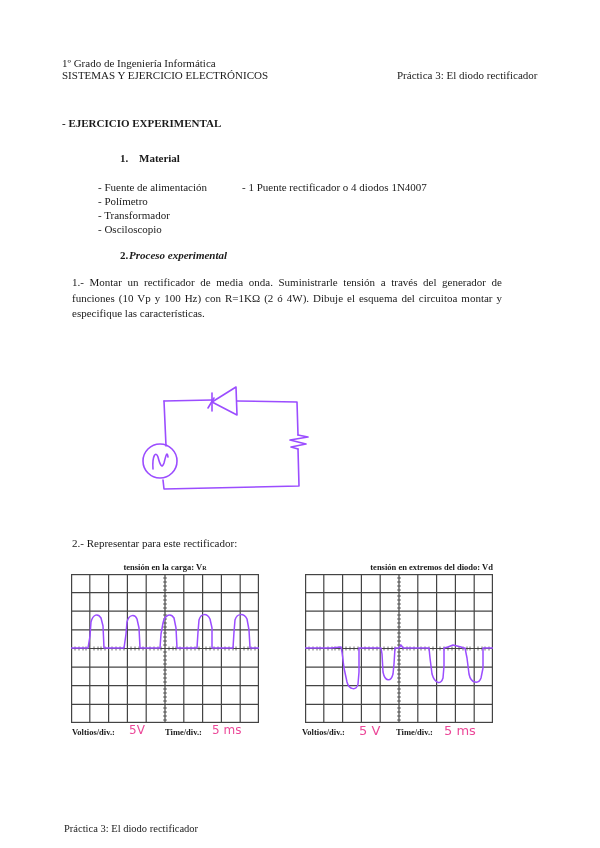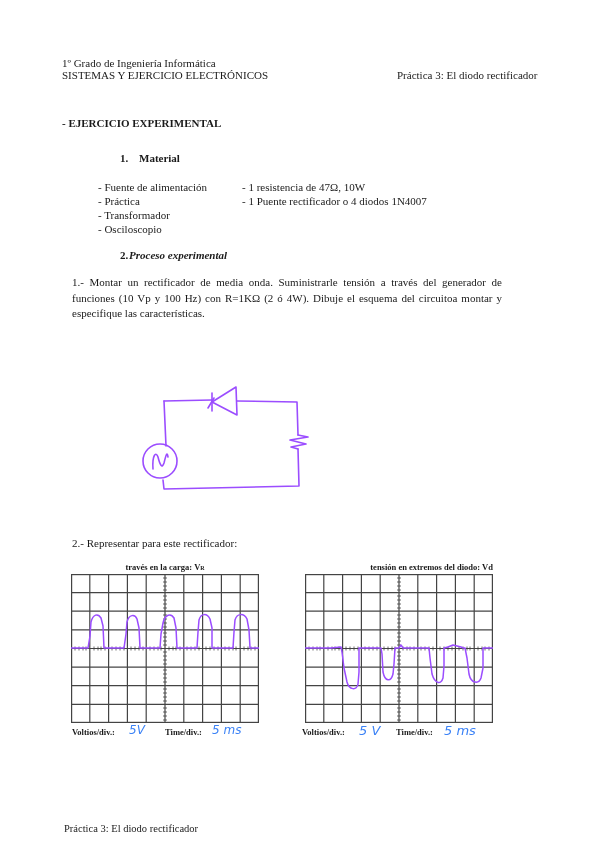--- a/index.html
+++ b/index.html
@@ -5,42 +5,41 @@
   html, body { margin:0; padding:0; background:#ffffff; }
   body { width:600px; height:848px; position:relative; overflow:hidden;
          font-family:"Liberation Serif", "DejaVu Serif", serif; color:#1a1a1a; font-size:11px; }
   .abs { position:absolute; white-space:nowrap; }
   .bold { font-weight:bold; }
   .para { position:absolute; left:72px; width:430px; font-size:11px; line-height:15.5px; text-align:justify; }
   .grid-title { position:absolute; font-weight:bold; font-size:8.5px; text-align:center; }
   .scope { position:absolute; width:188px; height:149px; }
   .scope svg { display:block; }
   .axis-label { position:absolute; font-weight:bold; font-size:8.5px; white-space:nowrap; }
-  .hand { position:absolute; color:#3b82f6; font-family:"DejaVu Sans", sans-serif; font-size:12px; white-space:nowrap;font-style:italic; }
+  .hand { position:absolute; color:#ec4899; font-family:"DejaVu Sans", sans-serif; font-size:12px; white-space:nowrap; }
 </style>
 </head>
 <body>
 
 <div class="abs" style="left:62px; top:57px;">1º Grado de Ingeniería Informática</div>
 <div class="abs" style="left:62px; top:69px;">SISTEMAS Y EJERCICIO ELECTRÓNICOS</div>
 <div class="abs" style="left:397px; top:69px;">Práctica 3: El diodo rectificador</div>
 
 <div class="abs bold" style="left:62px; top:117px;">- EJERCICIO EXPERIMENTAL</div>
 
 <div class="abs bold" style="left:120px; top:152px;">1.</div>
 <div class="abs bold" style="left:139px; top:152px;">Material</div>
 
 <div class="abs" style="left:98px; top:180px; line-height:14px;">
   <div>- Fuente de alimentación</div>
-  <div>- Práctica</div>
+  <div>- Polímetro</div>
   <div>- Transformador</div>
   <div>- Osciloscopio</div>
 </div>
 <div class="abs" style="left:242px; top:180px; line-height:14px;">
-  <div>- 1 resistencia de 47Ω, 10W</div>
   <div>- 1 Puente rectificador o 4 diodos 1N4007</div>
 </div>
 
 <div class="abs bold" style="left:120px; top:249px;">2.</div>
 <div class="abs bold" style="left:129px; top:249px;font-style:italic;">Proceso experimental</div>
 
 <div class="para" style="top:275px;">1.- Montar un rectificador de media onda. Suministrarle tensión a través del generador de funciones (10 Vp y 100 Hz) con R=1KΩ (2 ó 4W). Dibuje el esquema del circuitoa montar y especifique las características.</div>
 
 <div class="abs" style="left:130px; top:365px; width:200px; height:135px;">
   <svg width="200" height="135" viewBox="0 0 200 135" fill="none" stroke="#9b4dff" stroke-width="1.6" stroke-linecap="round" stroke-linejoin="round">
@@ -64,21 +63,21 @@
     <g>
       <circle cx="30" cy="96" r="17"></circle>
       <path d="M23 104 C22 90 26 86 28 92 C30 100 32 104 34 98 C36 90 37 86 38 92"></path>
     </g>
   </svg>
 </div>
 
 <div class="abs" style="left:72px; top:537px;">2.- Representar para este rectificador:</div>
 
 <div class="grid-title" style="left:71px; top:562px; width:188px;">
-  <span>través en la carga: V</span><span style="font-size:6px;">R</span>
+  <span>tensión en la carga: V</span><span style="font-size:6px;">R</span>
 </div>
 <div class="scope" style="left:71px; top:574px;">
   <svg width="188" height="149" viewBox="0 0 188 149">
     <g stroke="#444" stroke-width="1.2">
       <rect x="0.6" y="0.6" width="186.8" height="147.8" fill="none"></rect>
       <line x1="18.8" y1="0" x2="18.8" y2="149"></line>
         <line x1="37.6" y1="0" x2="37.6" y2="149"></line>
       <line x1="56.4" y1="0" x2="56.4" y2="149"></line>
         <line x1="75.2" y1="0" x2="75.2" y2="149"></line>
       <line x1="94" y1="0" x2="94" y2="149"></line>

